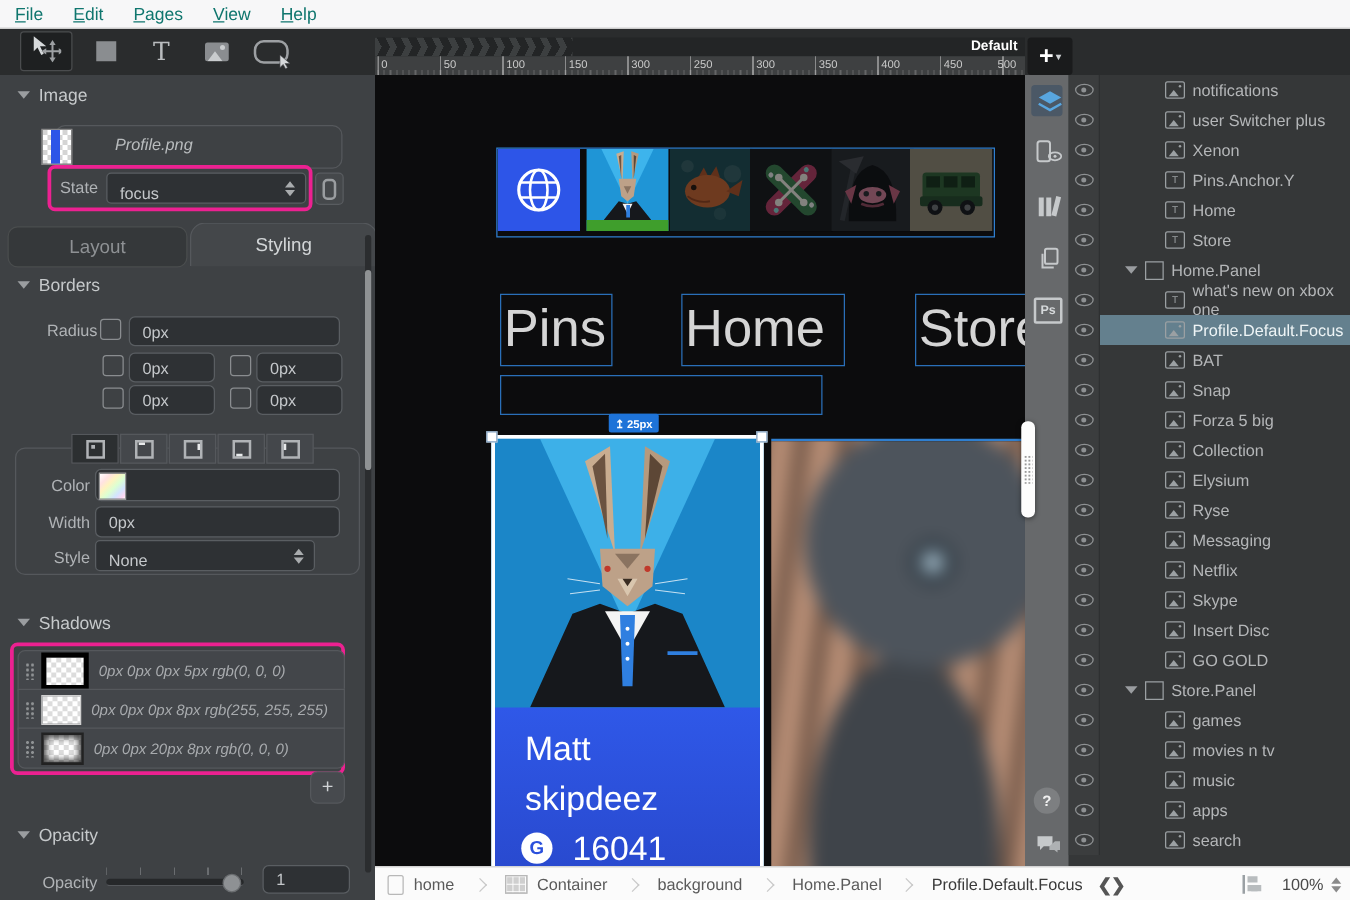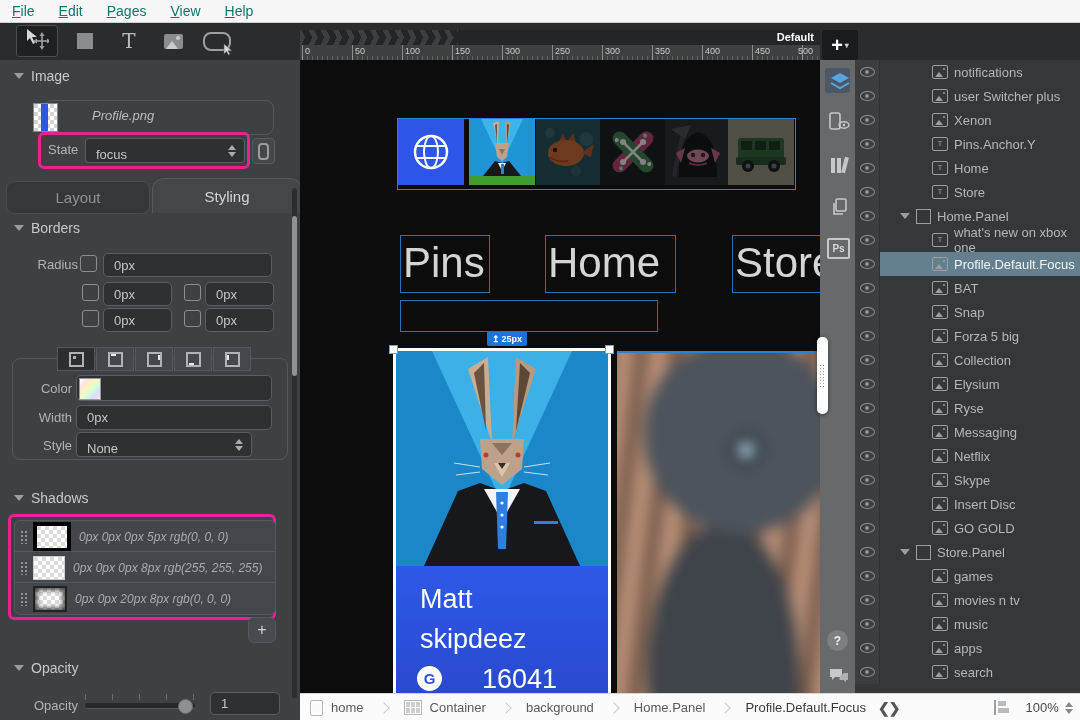--- a/index.html
+++ b/index.html
@@ -113,21 +113,21 @@
   .wnbox{position:absolute;left:100px;top:240px;width:256px;height:30px;border:1px solid #2a6fb8;}
   .mbadge{position:absolute;left:187px;top:271px;width:40px;height:15px;background:#1e73d8;border-radius:2px;
      color:#fff;font-size:9px;font-weight:bold;display:flex;align-items:center;justify-content:center;gap:2px;}
   .card{position:absolute;left:93px;top:288px;width:212px;height:360px;border:3px solid #fff;background:#1b86c8;}
   .cardblue{position:absolute;left:0;top:215px;width:212px;height:145px;
      background:linear-gradient(180deg,#2f58e8 0%,#2848cc 100%);color:#fff;}
   .cname{position:absolute;left:24px;top:18px;font-size:27px;font-weight:300;}
   .ctag{position:absolute;left:24px;top:58px;font-size:27px;font-weight:300;}
   .gbadge{position:absolute;left:21px;top:100px;width:25px;height:25px;border-radius:50%;background:#fff;
      color:#2b50dc;font-size:15px;font-weight:bold;display:flex;align-items:center;justify-content:center;}
-  .cscore{position:absolute;left:62px;top:98px;font-size:27px;font-weight:300;margin-left:24px;}
+  .cscore{position:absolute;left:62px;top:98px;font-size:27px;font-weight:300;}
   .handle{position:absolute;width:7px;height:7px;background:#fff;border:1px solid #7f9fbf;z-index:6;}
   .selline{position:absolute;left:96px;top:288px;width:212px;height:0;border-top:1px solid #2f7fd0;}
   .blurimg{position:absolute;left:317px;top:291px;width:203px;height:342px;border-top:2px solid #2f7fd0;overflow:hidden;}
   .blurimg .inner{position:absolute;inset:-14px;filter:blur(7px);
      background:
        radial-gradient(circle 15px at 62% 30%, #a3bac8 0 9px, #222d36 10px 16px, transparent 17px),
        radial-gradient(circle 98px at 60% 26%, #4d545c 0 97px, transparent 99px),
        radial-gradient(ellipse 78px 160px at 52% 92%, #3f444a 0 96%, transparent 100%),
        repeating-linear-gradient(97deg, rgba(45,32,26,.5) 0 12px, rgba(0,0,0,0) 12px 34px),
        linear-gradient(#b58c74,#b58c74);}

